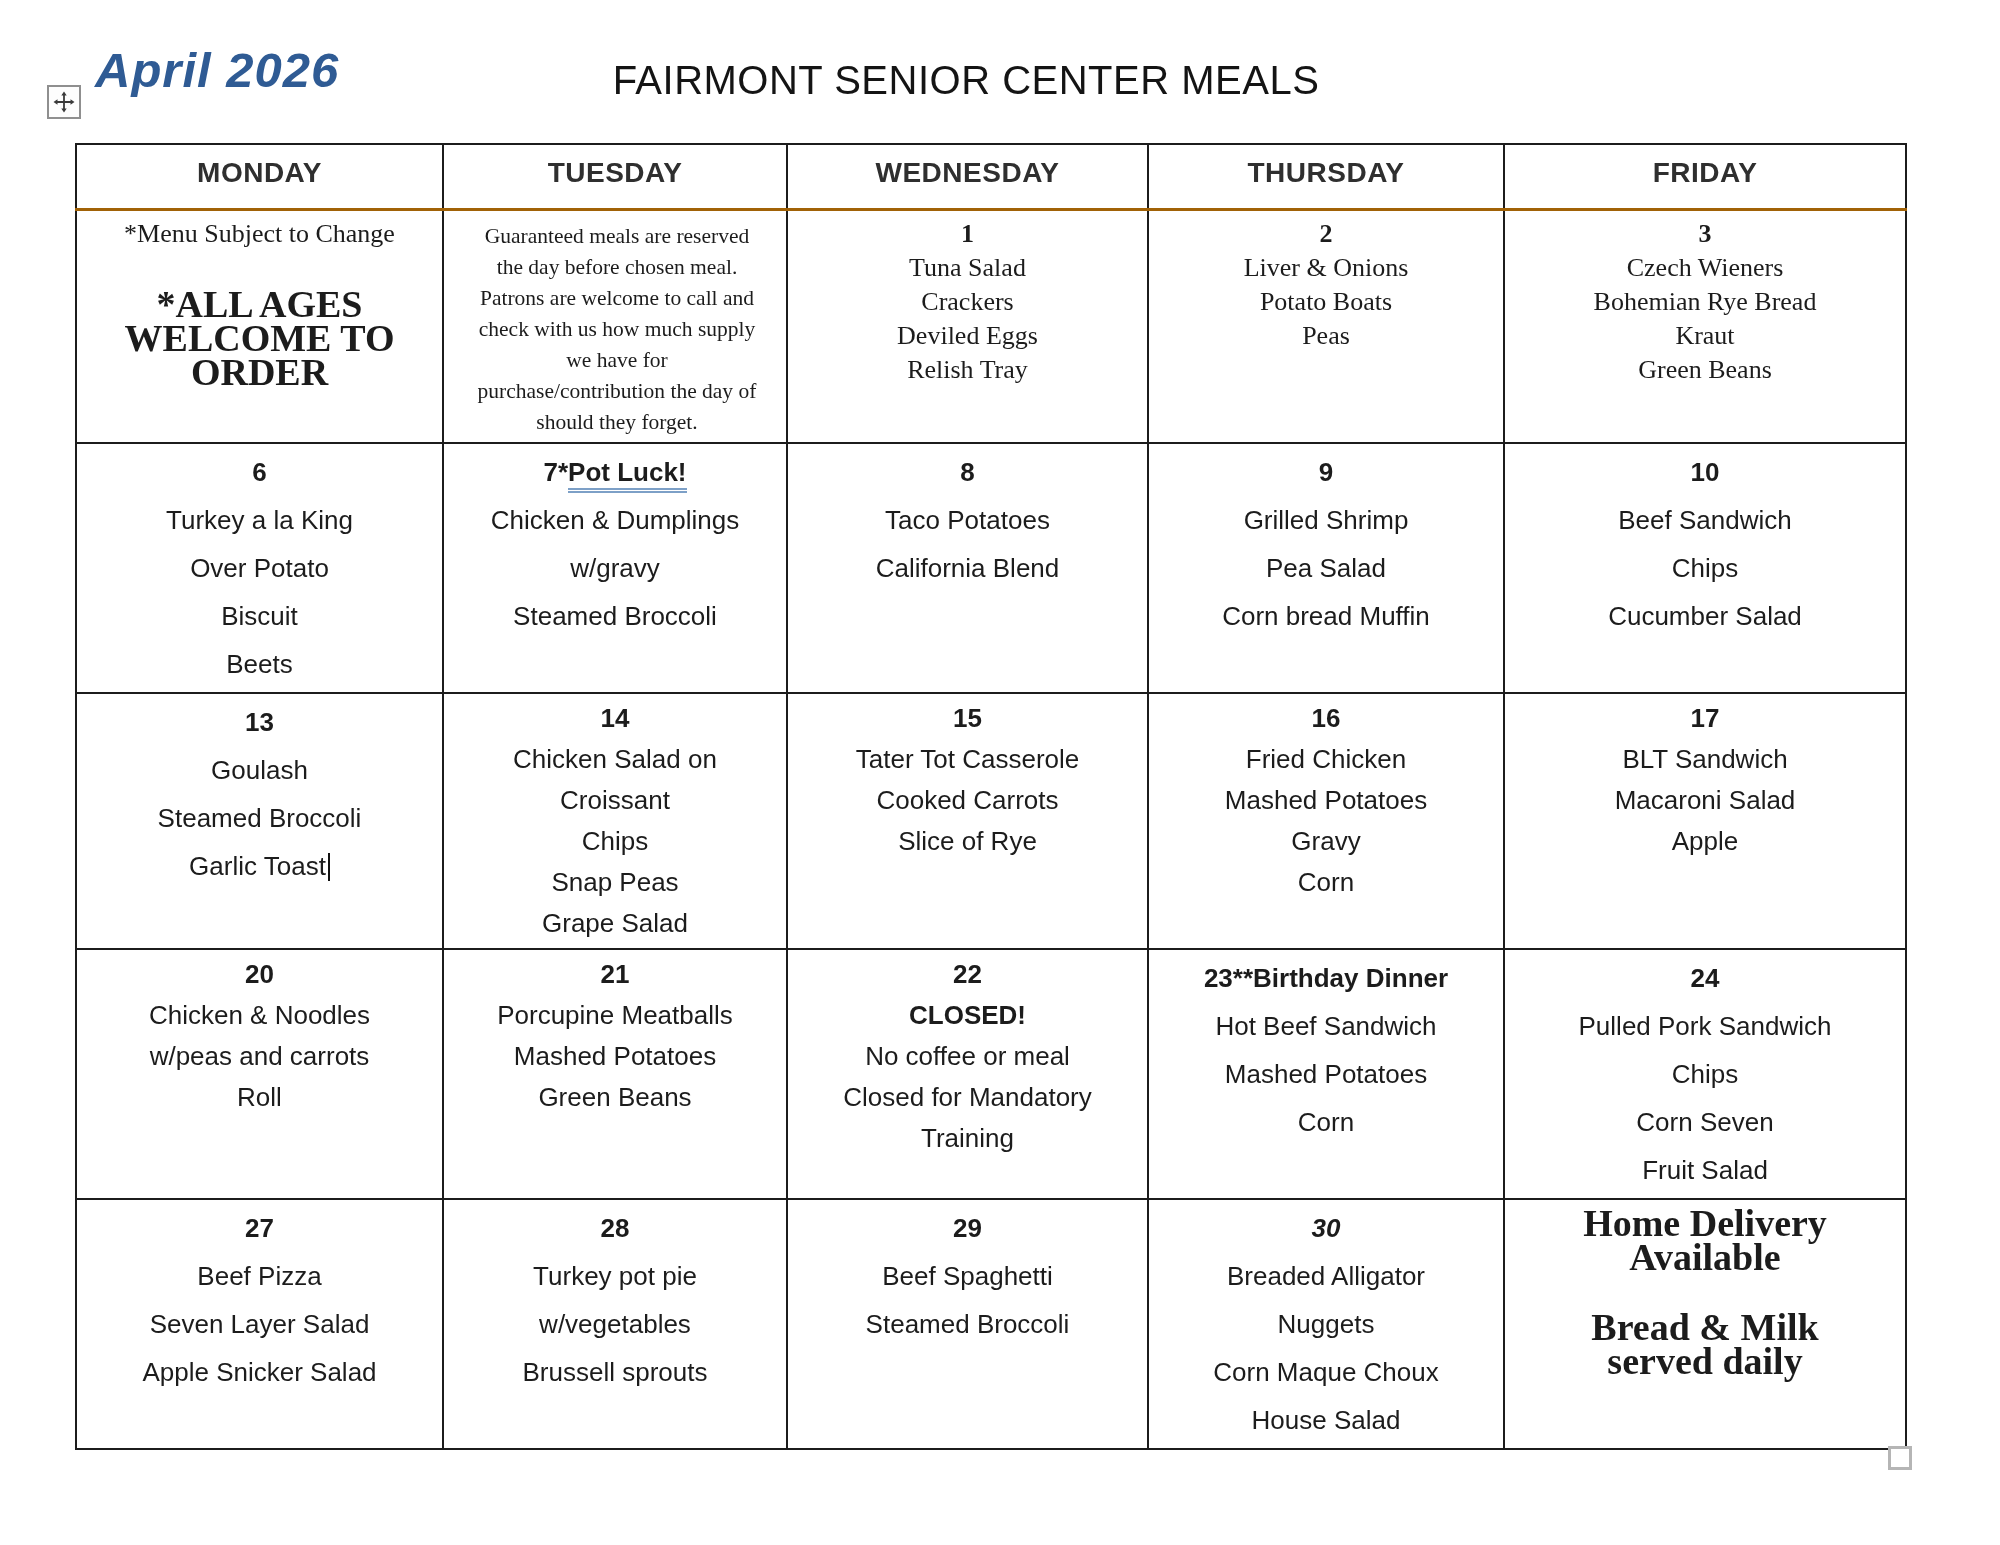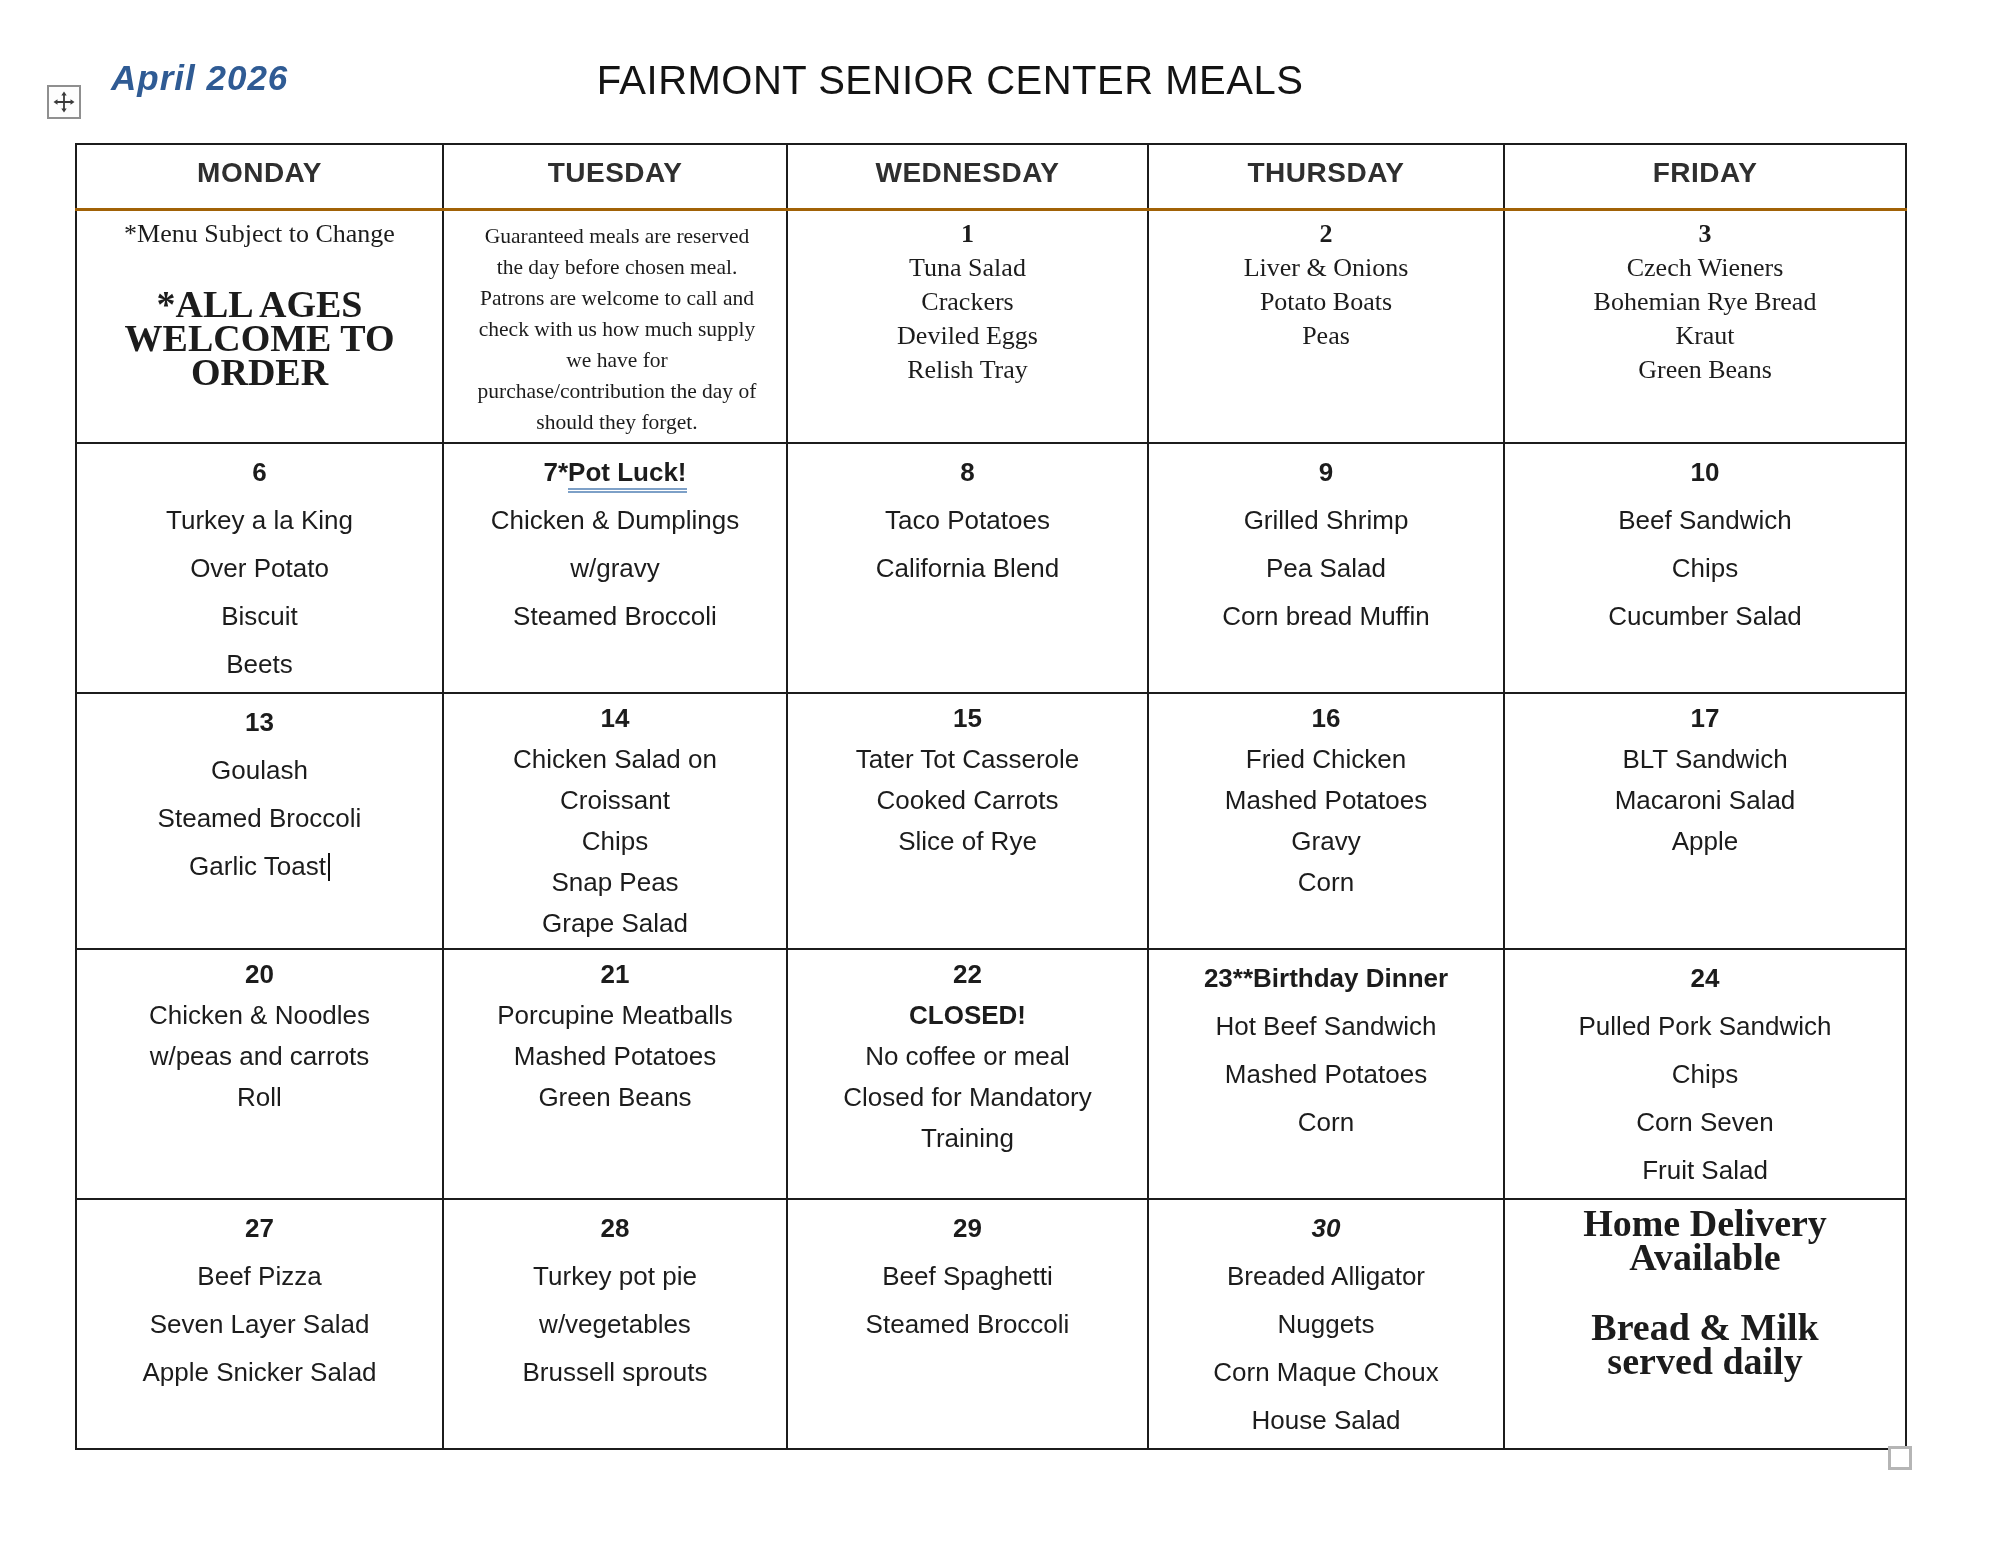--- a/index.html
+++ b/index.html
@@ -1,23 +1,23 @@
 <!DOCTYPE html>
 <html style="--blue: #2f5b94; --uline: #7da0c7;"><head>
 <meta charset="utf-8">
 <style>
   html,body{margin:0;padding:0;background:#ffffff;}
   .page{position:relative;width:2000px;height:1545px;background:#ffffff;overflow:hidden;
         font-family:"Liberation Sans",sans-serif;color:#1c1c1c;}
 
   
-  .month-title{position:absolute;left:95px;top:42px;margin:16px;
+  .month-title{position:absolute;left:95px;top:42px;margin:0;
     font-family:"Liberation Sans",sans-serif;font-style:italic;font-weight:bold;
-    font-size:35px;color:var(--blue,#2f5b94);letter-spacing:1px;}
-  .main-title{position:absolute;left:400px;top:58px;width:1100px;margin:0;text-align:center;
+    font-size:49px;color:var(--blue,#2f5b94);letter-spacing:1px;}
+  .main-title{position:absolute;left:416px;top:58px;width:1100px;margin:0;text-align:center;
     font-family:"Liberation Sans",sans-serif;font-weight:400;font-size:40px;color:#141414;
     letter-spacing:.5px;}
 
   
   .move-handle{position:absolute;left:47px;top:85px;width:34px;height:34px;border:2px solid #8f8f8f;
     background:#fdfdfd;display:flex;align-items:center;justify-content:center;box-sizing:border-box;}
   .resize-handle{position:absolute;left:1888px;top:1446px;width:24px;height:24px;
     border:3px solid #b5b5b5;background:#fff;box-sizing:border-box;}
 
   

